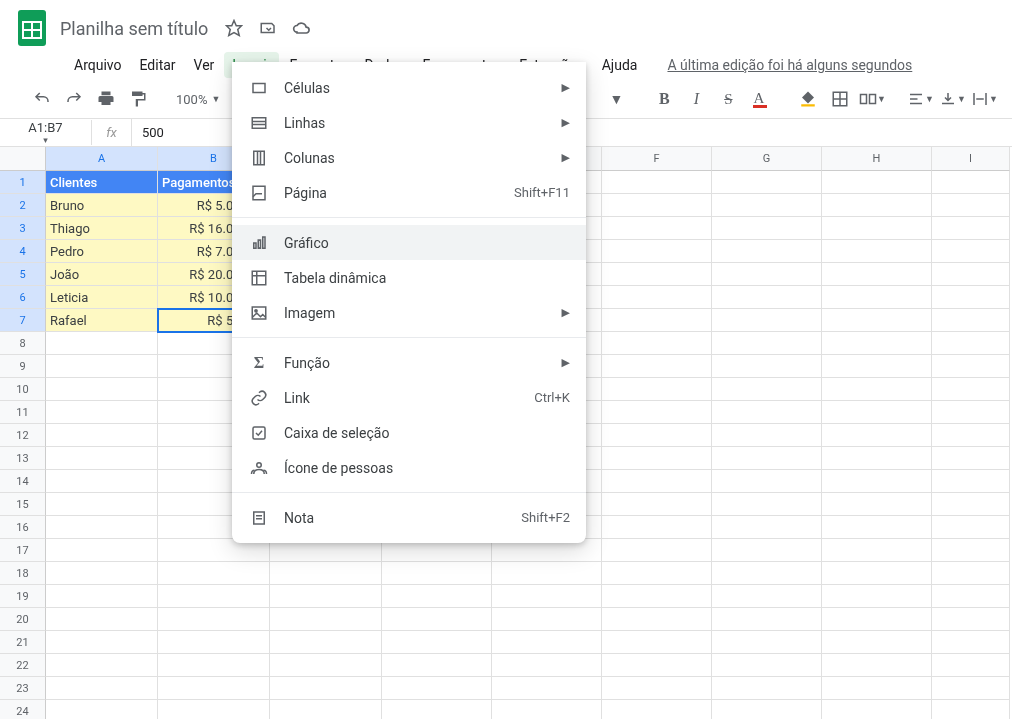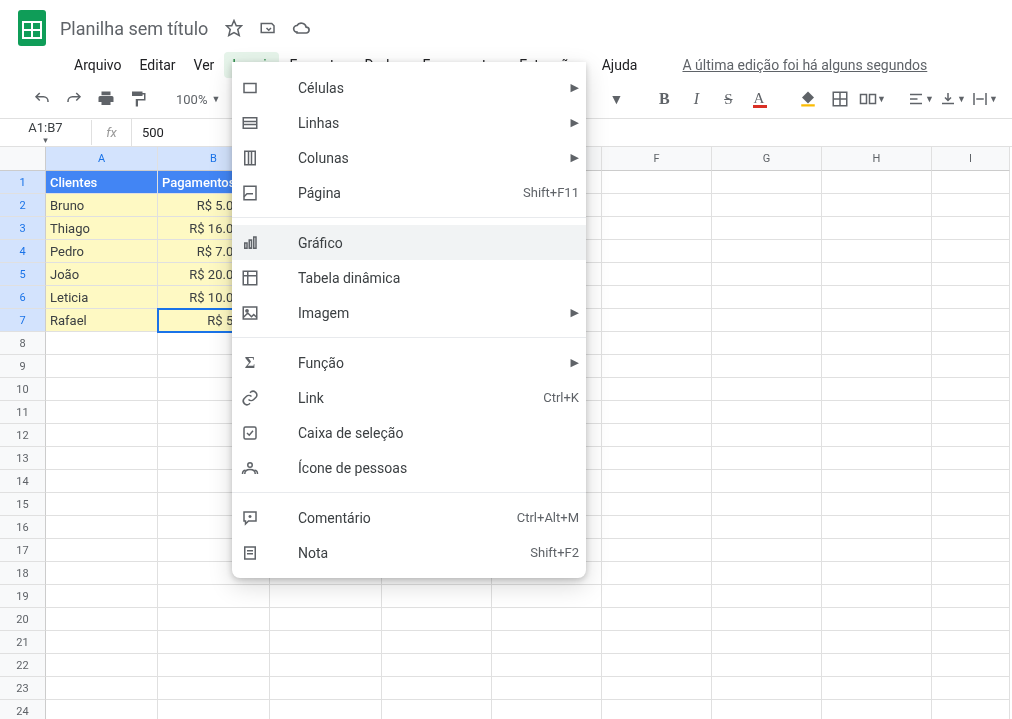--- a/index.html
+++ b/index.html
@@ -10,21 +10,21 @@
   .logo { width: 40px; height: 40px; display: flex; align-items: center; justify-content: center; margin-right: 8px; }
   .logo svg { width: 28px; height: 36px; }
   .doc-title { font-size: 18px; color: #5f6368; margin-right: 16px; }
   .title-icons { display: flex; gap: 14px; color: #5f6368; }
   .title-icons span { display:inline-flex; width:20px; height:20px; align-items:center; justify-content:center; }
   
   
   .menu-bar { display: flex; align-items: center; padding: 0 12px 6px 66px; gap: 2px; font-size: 14px; color: #202124; }
   .menu-item { padding: 5px 8px; border-radius: 4px; cursor: pointer; }
   .menu-item.active { background: #e6f4ea; color: #188038; }
-  .edit-status { margin-left: 35px; color: #5f6368; text-decoration: underline; font-size: 14px; }
+  .edit-status { margin-left: 20px; color: #5f6368; text-decoration: underline; font-size: 14px; }
   
   
   .toolbar { display: flex; align-items: center; padding: 2px 12px 6px 28px; border-bottom: 1px solid #e0e0e0; gap: 4px; color: #5f6368; }
   .tb-btn { width: 28px; height: 26px; display:inline-flex; align-items:center; justify-content:center; border-radius:3px; }
   .tb-sep { width: 12px; }
   .tb-zoom { font-size: 13px; padding: 0 4px; display: flex; align-items: center; gap: 4px; }
   .tb-dropdown-arrow { font-size: 9px; color:#5f6368; }
   .tb-right-gap { flex: 0 0 370px; }
   
   
@@ -49,21 +49,21 @@
   .cells { display:flex; flex-direction:column; }
   .row { display:flex; height:23px; }
   .cell { height:23px; border-right:1px solid #e0e0e0; border-bottom:1px solid #e0e0e0; font-size:13px; display:flex; align-items:center; padding: 0 4px; background:#fff; overflow:hidden; white-space:nowrap; }
   .cell.header-cell { background:#4285f4; color:#fff; font-weight:500; }
   .cell.sel { background:#fef9c3; }
   .cell.right { justify-content:flex-end; }
   .active-border { position: relative; outline: 2px solid #1a73e8; outline-offset: -1px; }
   
   
   .dropdown { position:absolute; left:232px; top:62px; width:354px; background:#fff; border-radius: 0 0 8px 8px; box-shadow: 0 2px 6px rgba(0,0,0,0.2), 0 8px 24px rgba(0,0,0,0.15); padding: 8px 0; z-index: 100; }
-  .dd-item { display:flex; align-items:center; height:35px; padding: 0 7px; font-size:14px; color:#3c4043;gap:23px; }
+  .dd-item { display:flex; align-items:center; height:35px; padding: 0 16px; font-size:14px; color:#3c4043; }
   .dd-item.hover { background:#f1f3f4; }
   .dd-icon { width: 22px; height:20px; margin-right: 14px; display:inline-flex; align-items:center; justify-content:center; color:#5f6368; }
   .dd-label { flex:1; }
   .dd-shortcut { color:#5f6368; font-size:13px; }
   .dd-arrow { color:#5f6368; font-size:11px; margin-left:8px; }
   .dd-sep { height:1px; background:#e8eaed; margin: 7px 0; }
   
   svg { display:block; }
 </style>
 </head>
@@ -623,31 +623,20 @@
           <path d="M2 20c0-3 2-5 4-5"></path>
           <path d="M22 20c0-3-2-5-4-5"></path>
         </svg>
       </span>
       <span class="dd-label">Ícone de pessoas</span>
     </div>
     <div class="dd-sep"></div>
     <div class="dd-item">
       <span class="dd-icon">
         <svg width="18" height="18" viewBox="0 0 24 24" fill="none" stroke="#5f6368" stroke-width="2">
-          <path d="M4 4h16v12H10l-4 4v-4H4z"></path>
-          <line x1="10" y1="10" x2="14" y2="10"></line>
-          <line x1="12" y1="8" x2="12" y2="12"></line>
-        </svg>
-      </span>
-      <span class="dd-label">Comentário</span>
-      <span class="dd-shortcut">Ctrl+Alt+M</span>
-    </div>
-    <div class="dd-item">
-      <span class="dd-icon">
-        <svg width="18" height="18" viewBox="0 0 24 24" fill="none" stroke="#5f6368" stroke-width="2">
           <rect x="5" y="4" width="14" height="16"></rect>
           <line x1="8" y1="9" x2="16" y2="9"></line>
           <line x1="8" y1="13" x2="16" y2="13"></line>
         </svg>
       </span>
       <span class="dd-label">Nota</span>
       <span class="dd-shortcut">Shift+F2</span>
     </div>
   </div>
 

